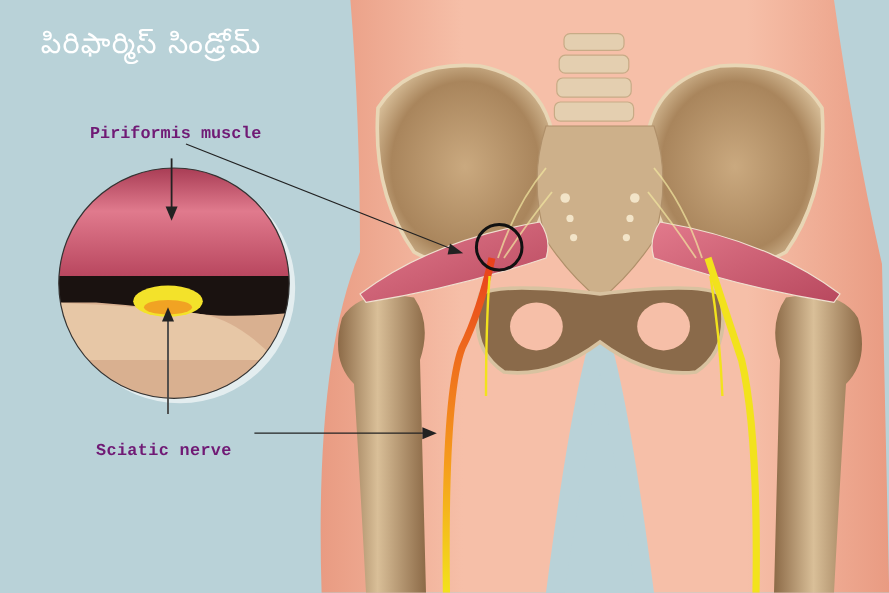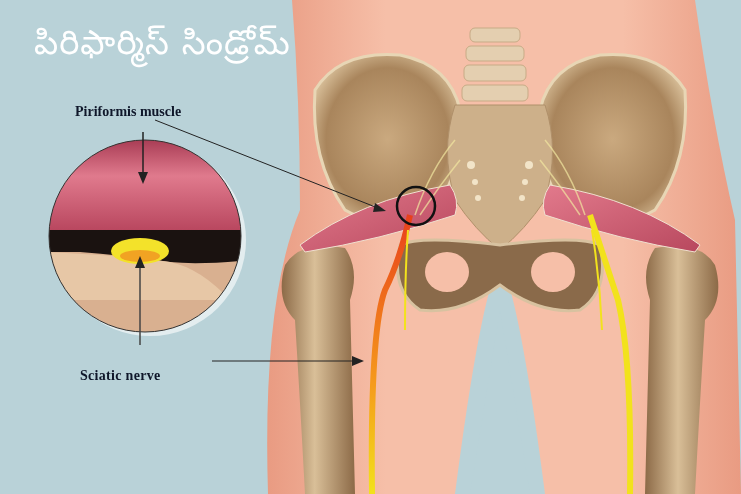--- a/index.html
+++ b/index.html
@@ -1,19 +1,19 @@
 <!DOCTYPE html>
 <html><head>
 <meta charset="utf-8">
 <style>
   html,body{margin:0;padding:0;}
   body{width:741px;height:494px;overflow:hidden;background:#b9d2d8;font-family:"DejaVu Sans",sans-serif;position:relative;}
   .canvas{position:absolute;left:0;top:0;width:741px;height:494px;}
-  .title{position:absolute;left:34px;top:22px;font-size:34px;color:#ffffff;font-family:"DejaVu Sans",sans-serif;letter-spacing:1px;white-space:nowrap;z-index:5;}
-  .label{position:absolute;color:#0f172a;font-family:Liberation Serif, serif;white-space:nowrap;z-index:5;}
+  .title{position:absolute;left:34px;top:22px;font-size:24px;color:#ffffff;font-family:"DejaVu Sans",sans-serif;letter-spacing:1px;white-space:nowrap;z-index:5;}
+  .label{position:absolute;color:#701a75;font-family:Liberation Mono, monospace;white-space:nowrap;z-index:5;}
   .label-piri{left:75px;top:104px;font-size:14px;font-weight:bold;}
   .label-sci{left:80px;top:368px;font-size:14px;font-weight:bold;letter-spacing:0.3px;}
 </style>
 </head>
 <body>
 
 <svg class="canvas" viewBox="0 0 741 494" xmlns="http://www.w3.org/2000/svg">
   <defs>
     <linearGradient id="skin" x1="0" x2="1" y1="0" y2="0">
       <stop offset="0" stop-color="#e99b82"></stop>

